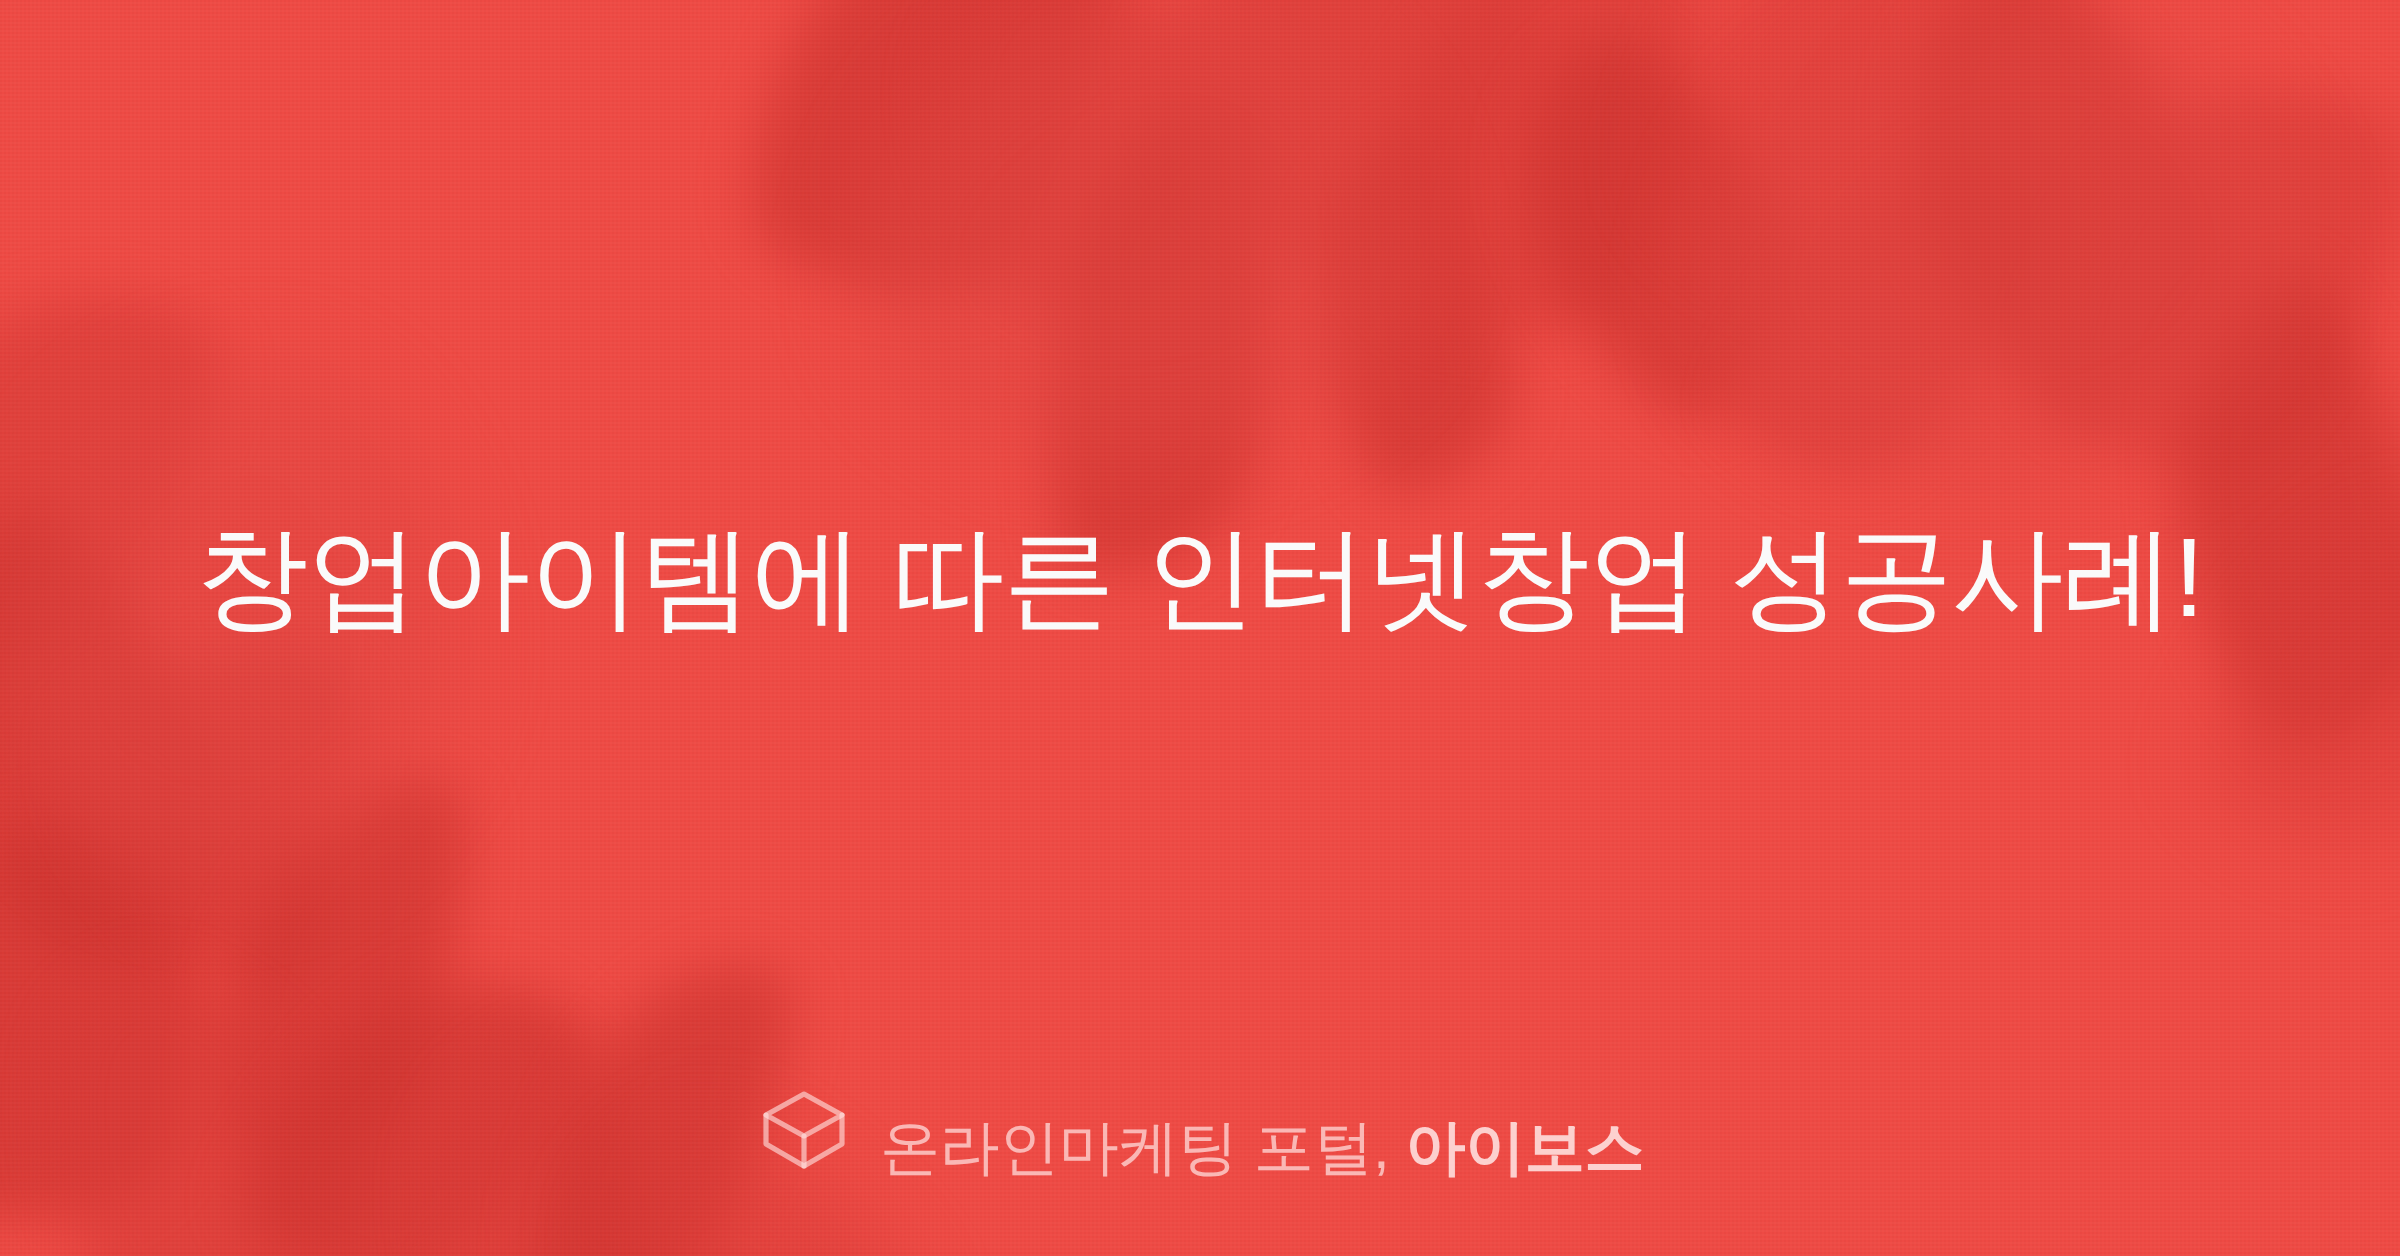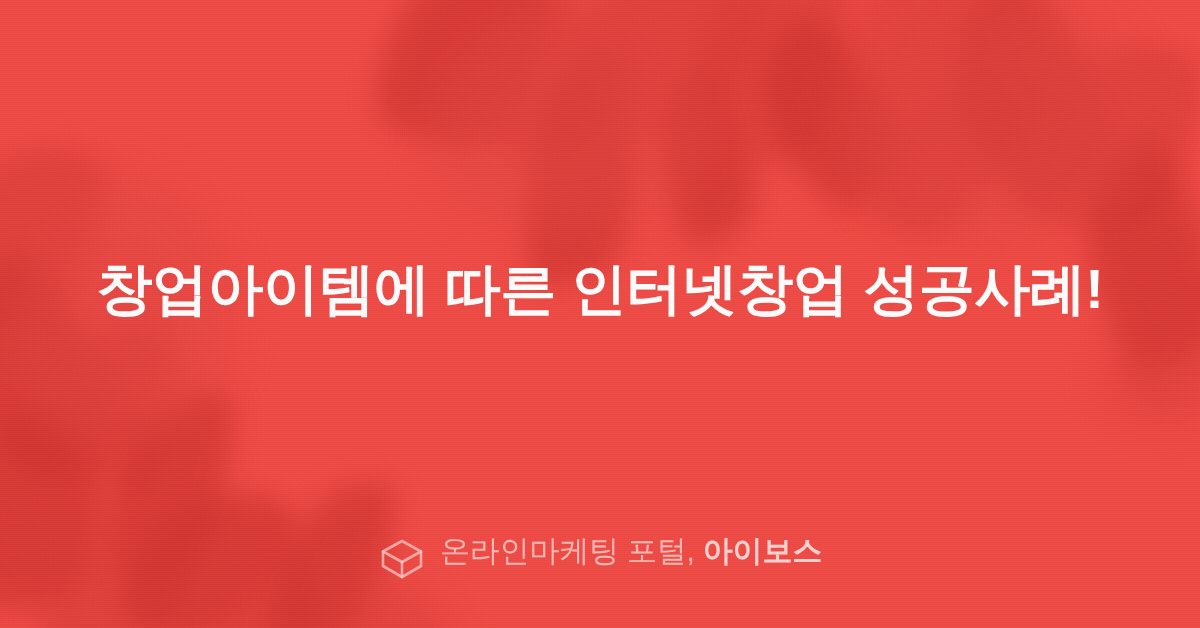--- a/index.html
+++ b/index.html
@@ -50,35 +50,35 @@
 
   
   #headline {
     position: absolute;
     left: 0;
     right: 0;
     top: 258px;
     text-align: center;
     color: #fafafa;
     font-size: 56px;
-    font-weight: 700;
+    font-weight: 400;
     letter-spacing: -0.5px;
     line-height: 1.1;
     white-space: nowrap;
   }
 
   
   #brand {
     position: absolute;
     left: 0;
     right: 0;
     top: 536px;
     height: 54px;
     display: flex;
-    align-items: flex-start;
+    align-items: flex-end;
     justify-content: center;
     gap: 14px;
   }
   #brand-logo { width: 48px; height: 48px; display: block; flex: none; }
   #brand-text {
     font-size: 30px;
     line-height: 1;
     color: rgba(255, 226, 224, .72);
     font-weight: 400;
     letter-spacing: -0.2px;

